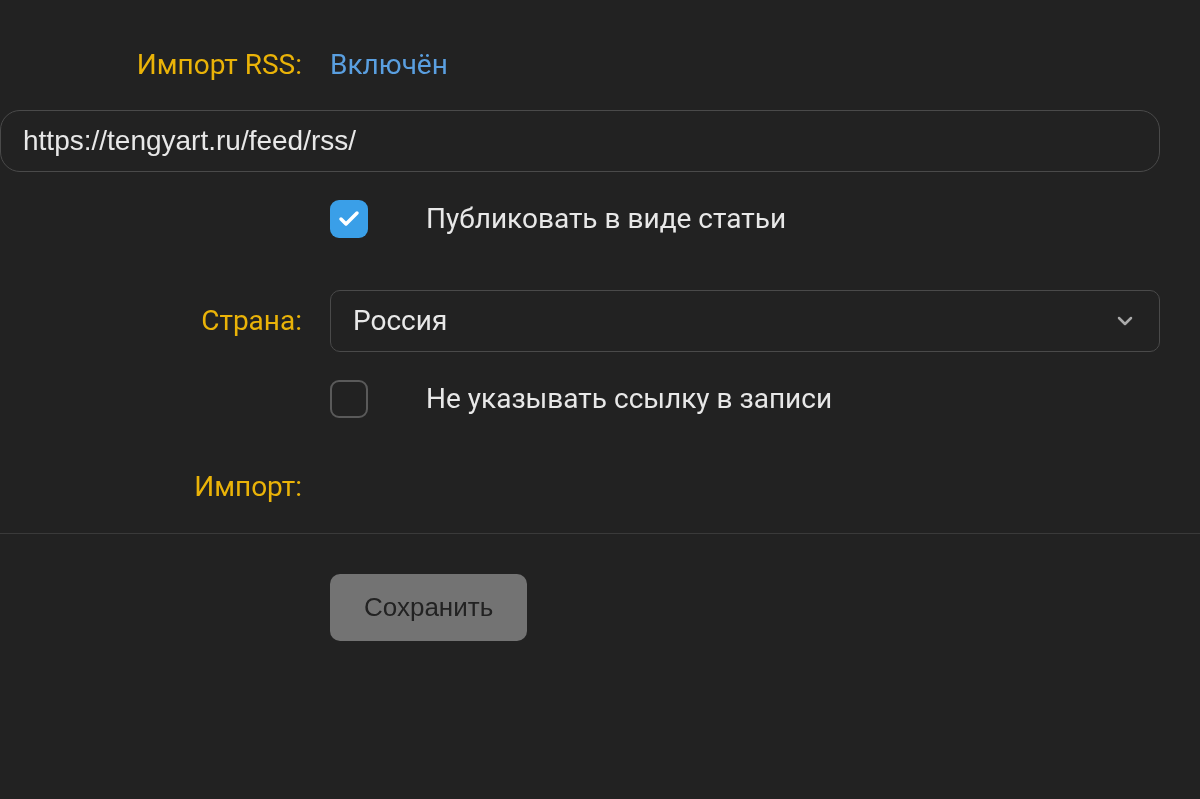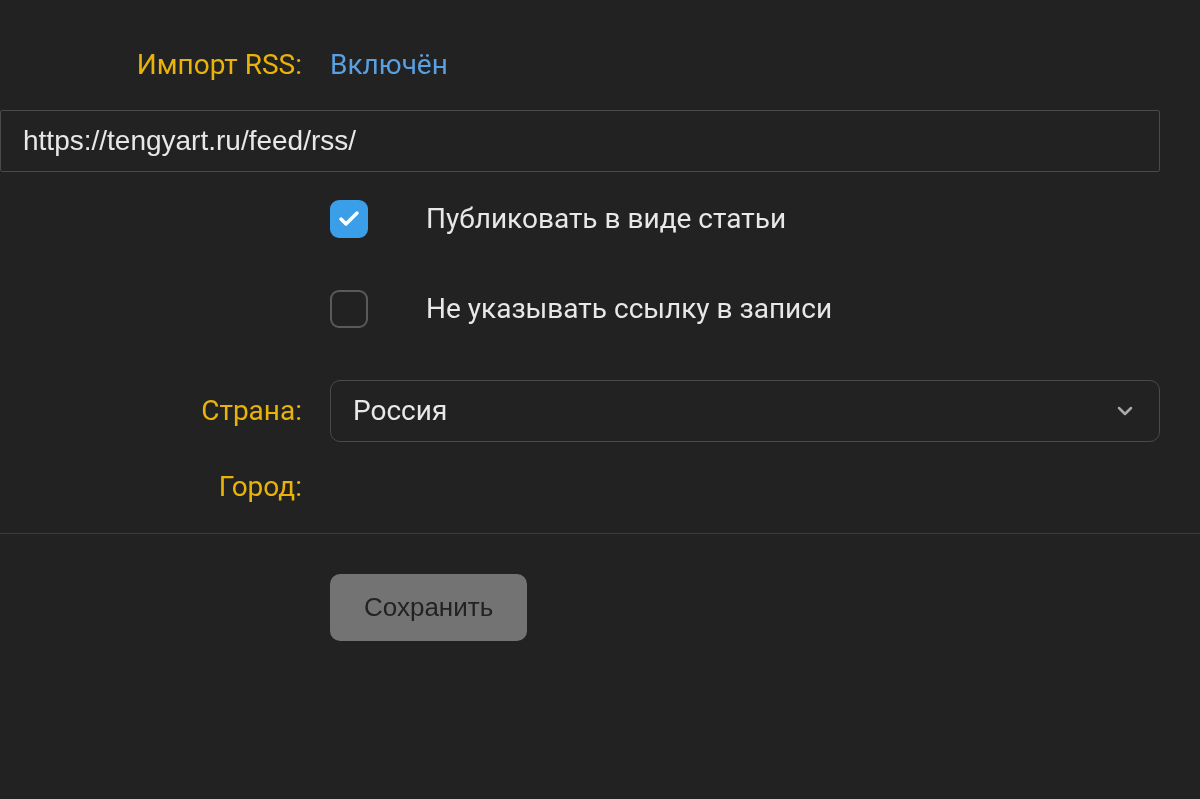--- a/index.html
+++ b/index.html
@@ -2,21 +2,21 @@
 <html><head>
   <meta charset="utf-8">
   <style>
     * { box-sizing: border-box; margin: 0; padding: 0; }
     body { background: #222222; color: #e0e0e0; font-family: -apple-system, BlinkMacSystemFont, "Segoe UI", Roboto, Helvetica, Arial, sans-serif; width: 1200px; height: 799px; overflow: hidden; }
     .form { padding-top: 48px; }
     .row { display: flex; align-items: center; margin-bottom: 28px; }
     .label-col { width: 330px; text-align: right; padding-right: 28px; font-size: 28px; color: #eab308; line-height: 1.2; }
     .field-col { flex: 1; padding-right: 40px; display: flex; align-items: center; }
     .status-link { color: #5a9fe0; font-size: 28px; }
-    .text-input { width: 100%; height: 62px; background: #222222; border: 1px solid #4a4a4a; border-radius: 2px; color: #e8e8e8; font-size: 28px; padding: 0 22px; outline: none; }
+    .text-input { width: 100%; height: 62px; background: #222222; border: 1px solid #4a4a4a; border-radius: 20px; color: #e8e8e8; font-size: 28px; padding: 0 22px; outline: none; }
     .checkbox-row { display: flex; align-items: center; margin-bottom: 24px; gap: 40px; }
     .checkbox { width: 38px; height: 38px; border-radius: 9px; margin-right: 18px; flex-shrink: 0; display: flex; align-items: center; justify-content: center; cursor: pointer; }
     .checkbox.checked { background: #3a9fe8; }
     .checkbox.unchecked { background: #222222; border: 2px solid #5a5a5a; }
     .checkbox svg { width: 24px; height: 24px; }
     .check-label { font-size: 28px; color: #e8e8e8; cursor: pointer; }
     .select { width: 100%; height: 62px; background: #222222; border: 1px solid #4a4a4a; border-radius: 10px; color: #e8e8e8; font-size: 28px; padding: 0 22px; display: flex; align-items: center; justify-content: space-between; cursor: pointer; }
     .select svg { width: 24px; height: 24px; flex-shrink: 0; }
     .divider { border: none; border-top: 1px solid #3a3a3a; margin: 30px 0 0 0; }
     .action-row { margin-top: 40px; }
@@ -48,43 +48,43 @@
           <svg viewBox="0 0 24 24" fill="none" stroke="#fff" stroke-width="3.5" stroke-linecap="round" stroke-linejoin="round">
               <polyline points="4 12 9 17 20 6"></polyline>
             </svg>
         </div>
         <span class="check-label">Публиковать в виде статьи</span>
       </div>
     </div>
   </div>
 
   <div class="row">
-    <div class="label-col"></div>
-    <div class="field-col">
-      <div class="checkbox-row">
-        <div class="checkbox unchecked"></div>
-        <span class="check-label">Не указывать ссылку в записи</span>
-      </div>
-    </div>
-  </div>
-
-  <div class="row">
     <div class="label-col">Страна:</div>
     <div class="field-col">
       <div class="select">
         <span>Россия</span>
         <svg viewBox="0 0 24 24" fill="none" stroke="#aaa" stroke-width="2.5" stroke-linecap="round" stroke-linejoin="round">
             <polyline points="6 9 12 15 18 9"></polyline>
           </svg>
       </div>
     </div>
   </div>
 
   <div class="row">
-    <div class="label-col">Город:</div>
+    <div class="label-col"></div>
+    <div class="field-col">
+      <div class="checkbox-row">
+        <div class="checkbox unchecked"></div>
+        <span class="check-label">Не указывать ссылку в записи</span>
+      </div>
+    </div>
+  </div>
+
+  <div class="row">
+    <div class="label-col">Импорт:</div>
   </div>
 
   <hr class="divider">
 
   <div class="row action-row">
     <div class="label-col"></div>
     <div class="field-col">
       <button class="save-btn">Сохранить</button>
     </div>
   </div>

